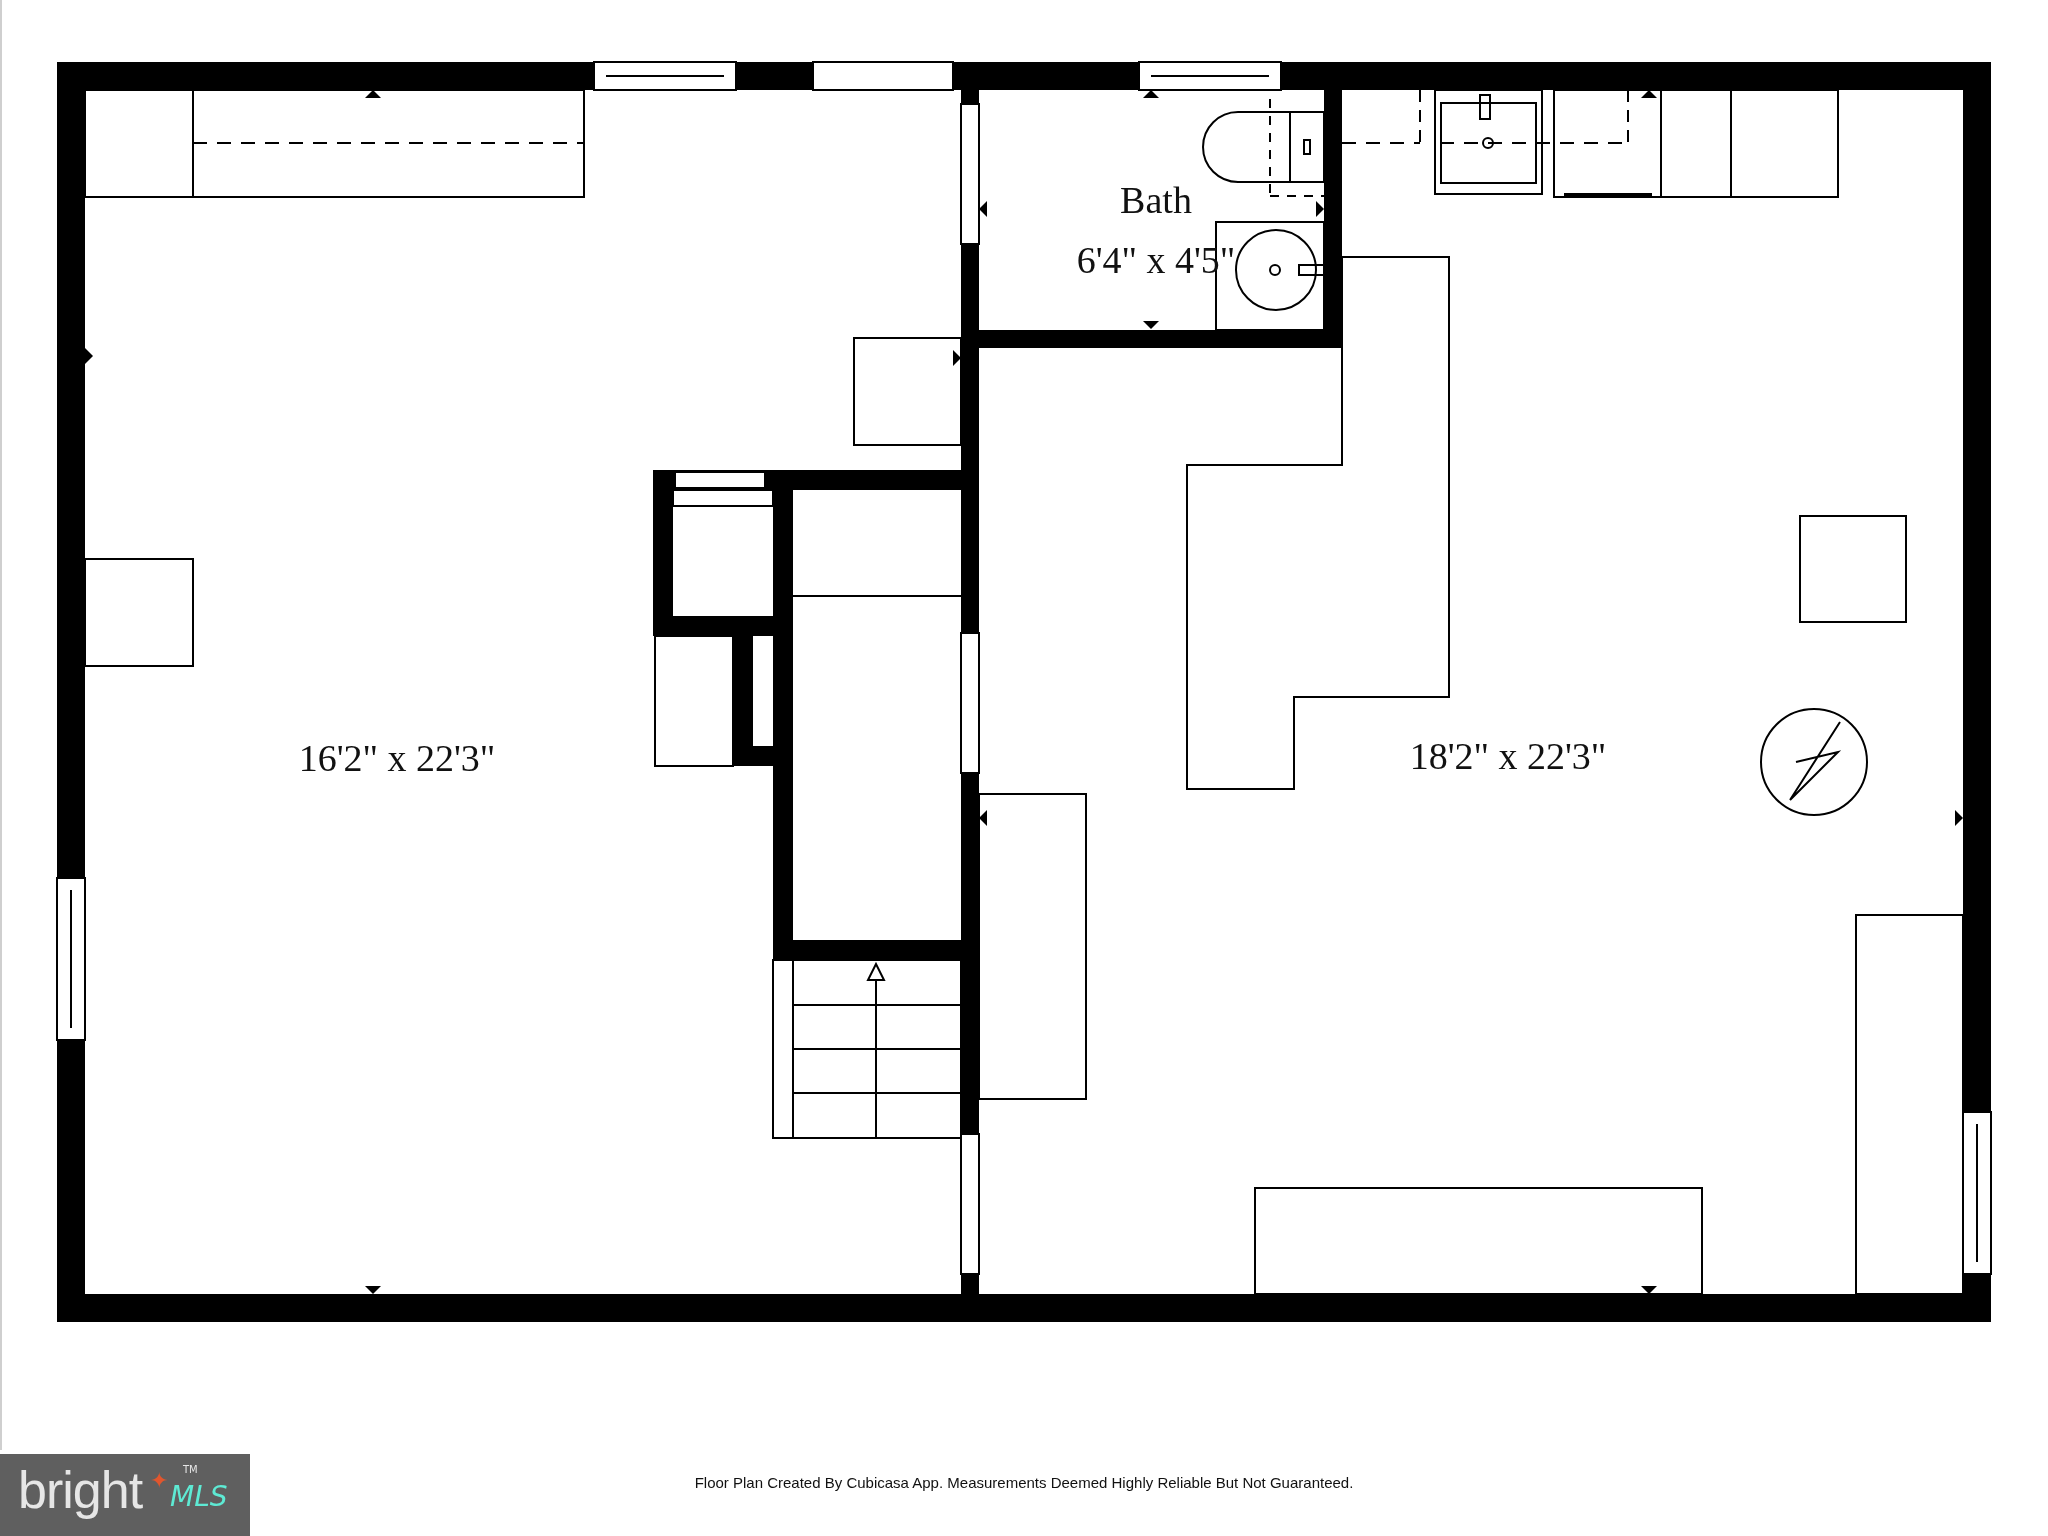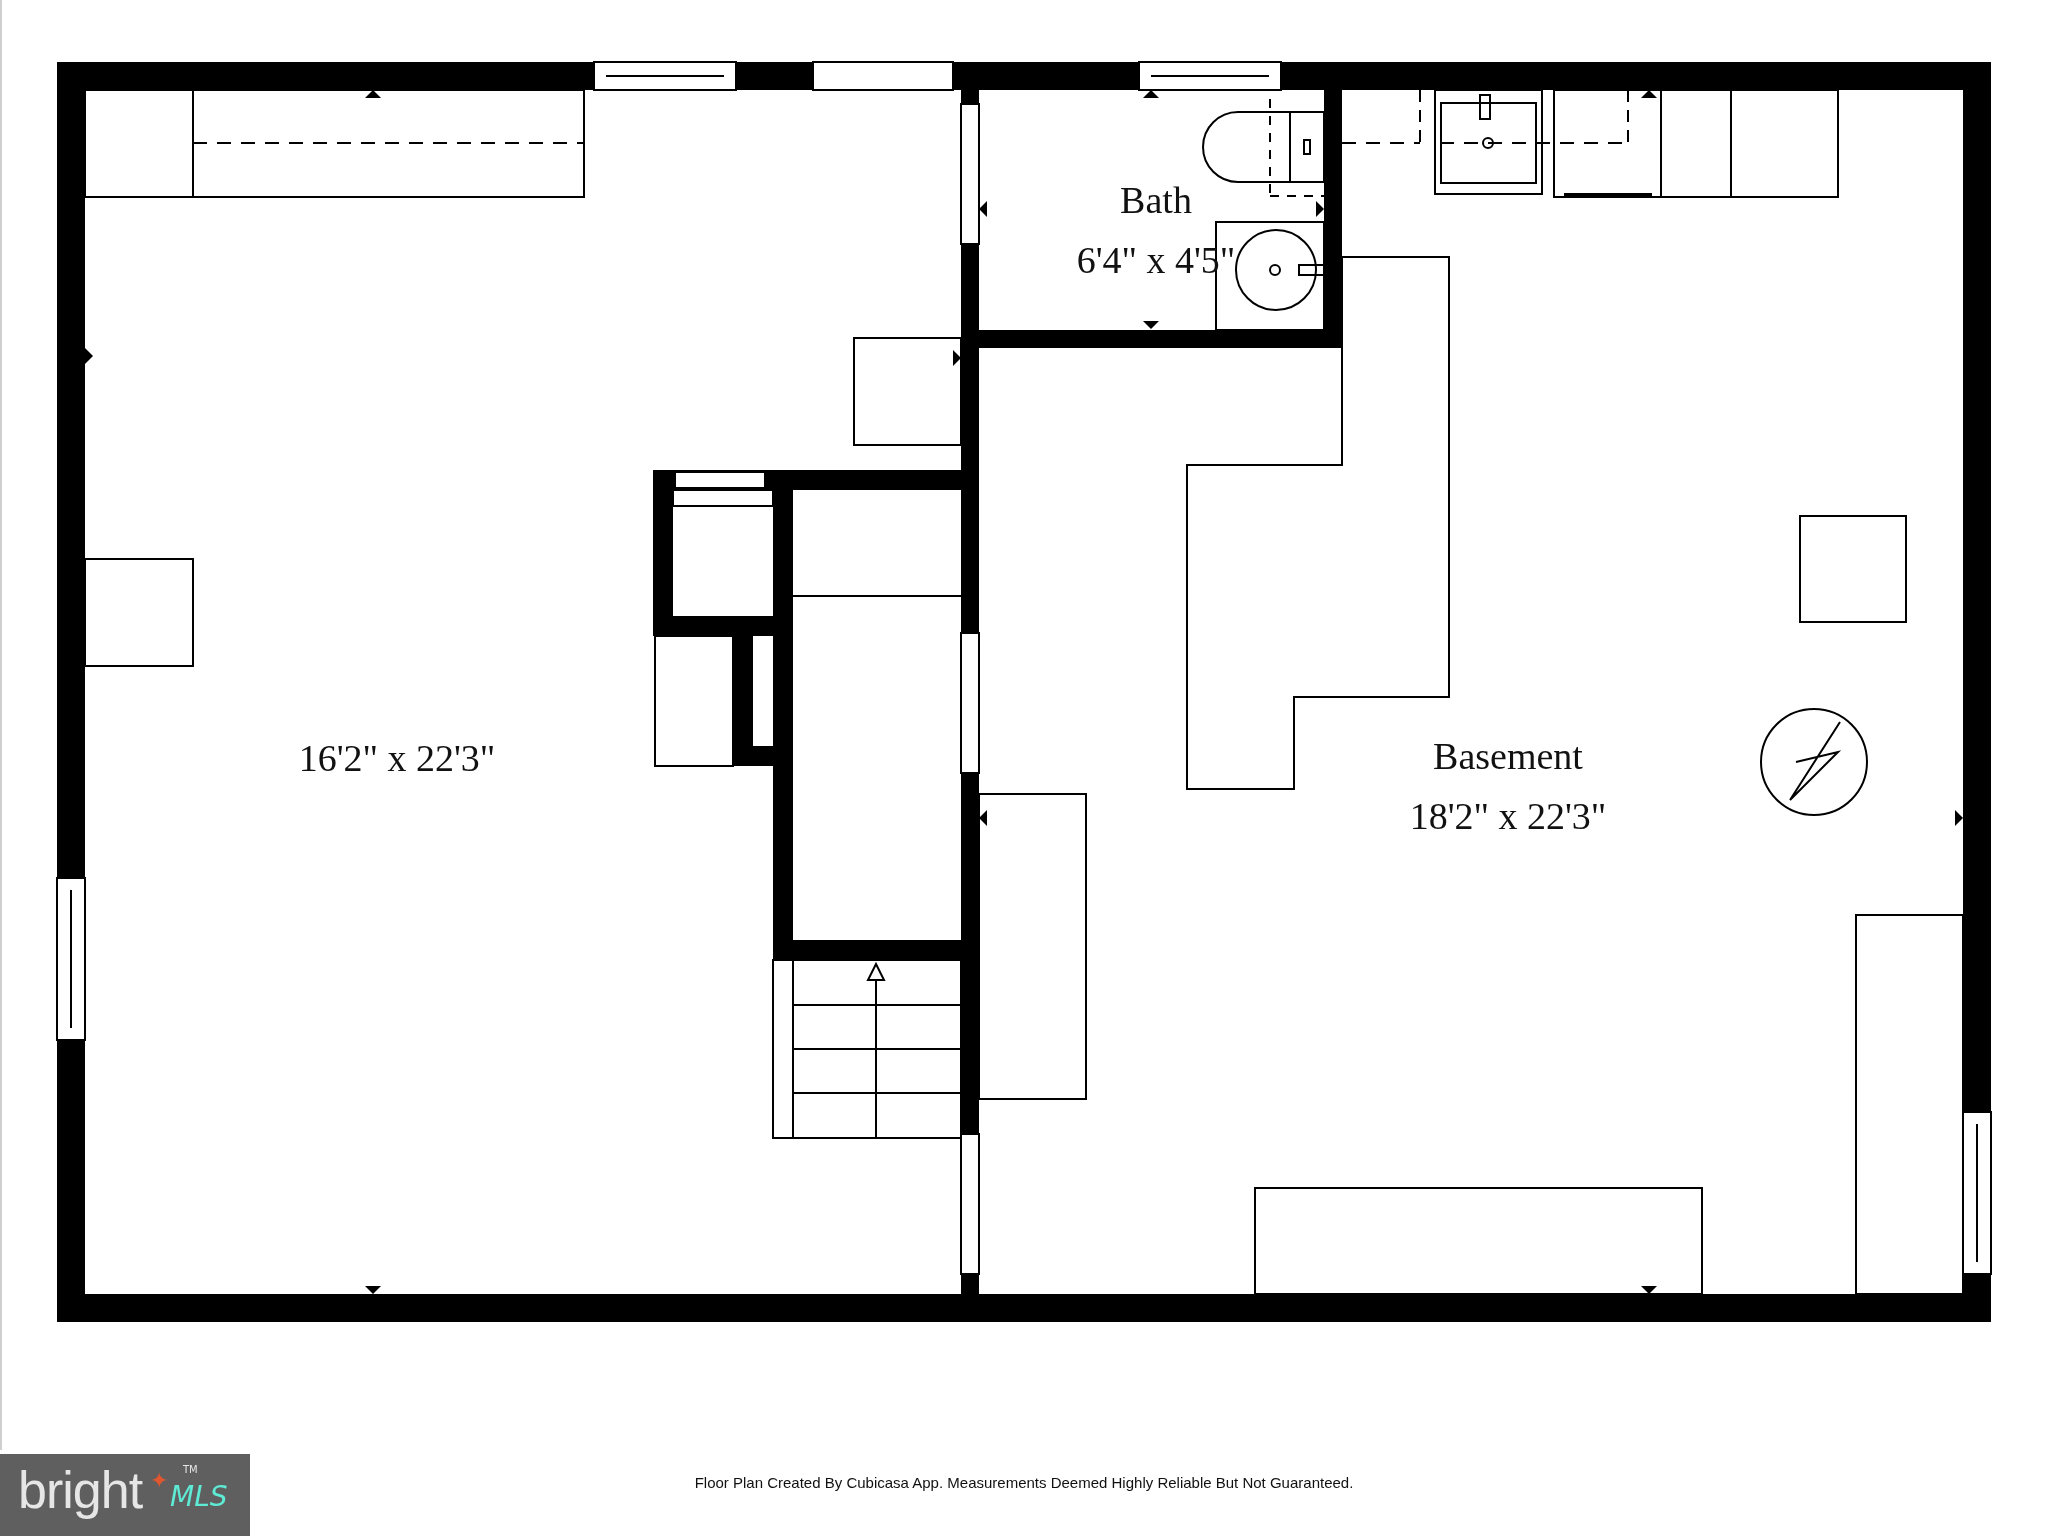--- a/index.html
+++ b/index.html
@@ -128,21 +128,20 @@
 </svg>
 
 <div class="lbl" style="left:397px;top:728px;">
   <div>16'2" x 22'3"</div>
 </div>
 <div class="lbl" style="left:1156px;top:170px;">
   <div>Bath</div>
   <div>6'4" x 4'5"</div>
 </div>
 <div class="lbl" style="left:1508px;top:726px;">
-  <div>Basement</div>
   <div>18'2" x 22'3"</div>
 </div>
 
 <div class="footer">Floor Plan Created By Cubicasa App. Measurements Deemed Highly Reliable But Not Guaranteed.</div>
 
 <div class="logo">
   <span class="b">bright</span>
   <span class="star">✦</span>
   <span class="tm">TM</span>
   <span class="m">MLS</span>

